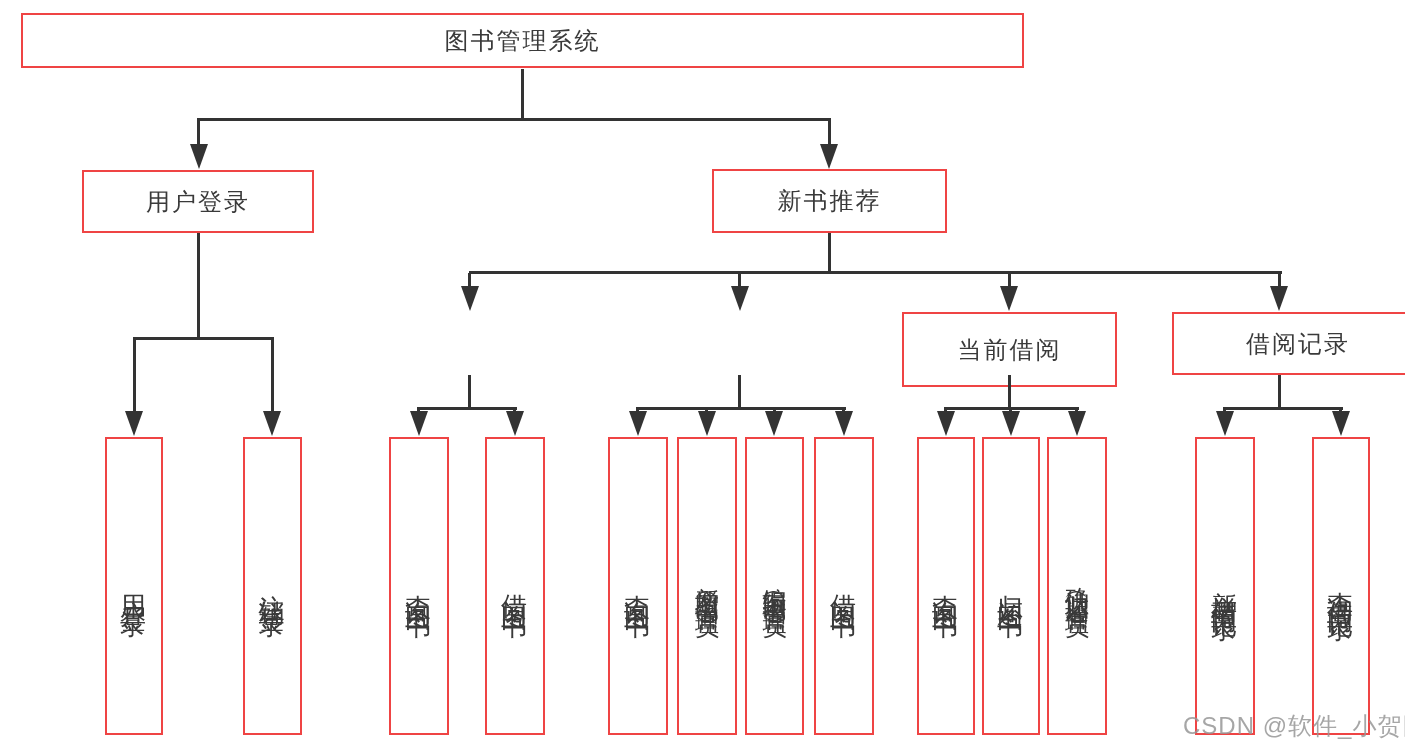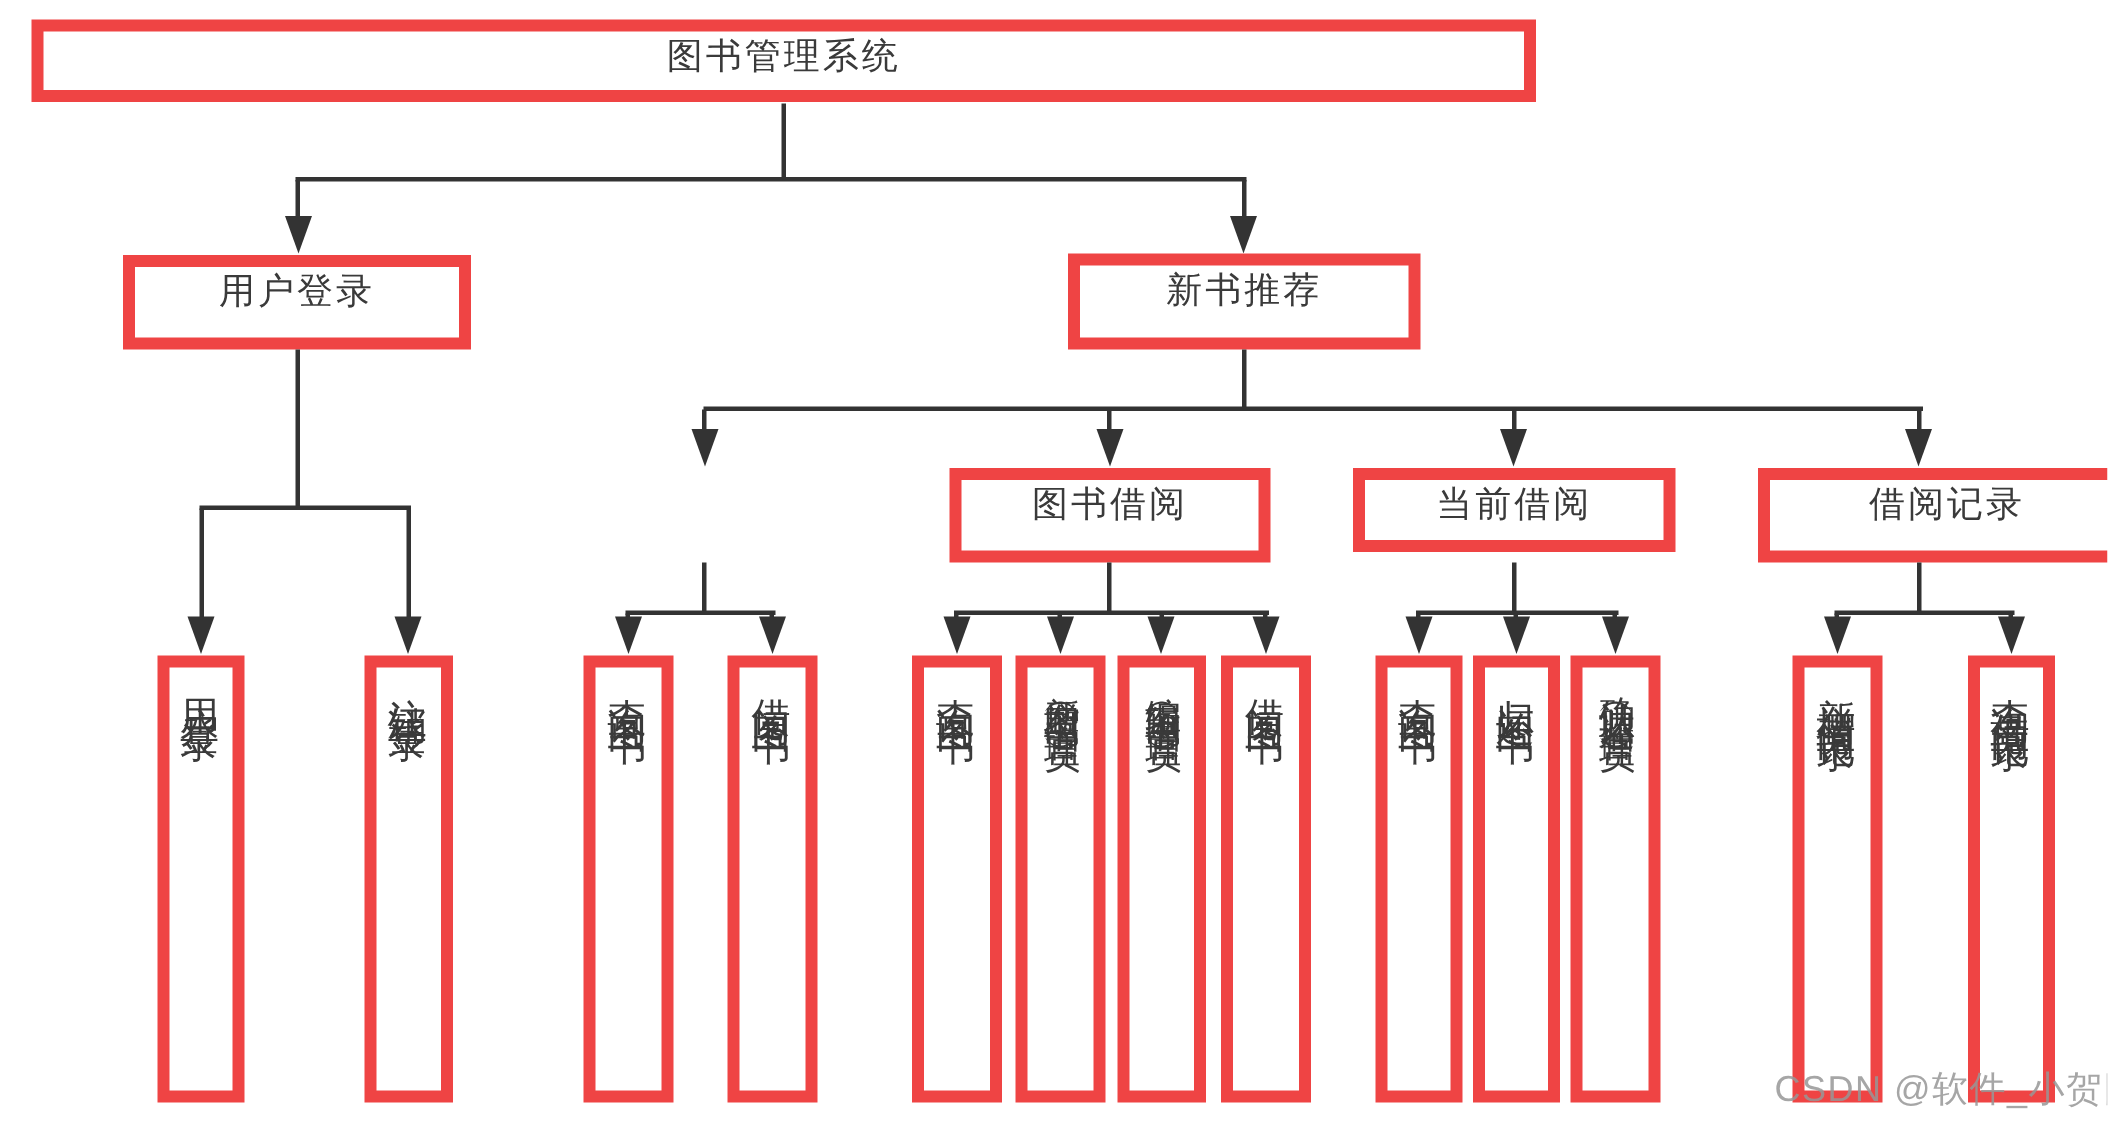--- a/index.html
+++ b/index.html
@@ -1,22 +1,22 @@
 <!DOCTYPE html>
 <html><head>
 <meta charset="utf-8">
 <style>
   html,body{margin:0;padding:0;background:#ffffff;}
   .canvas{
     position:relative;width:1405px;height:747px;background:#ffffff;
     font-family:"Liberation Sans","DejaVu Sans",sans-serif;overflow:hidden;
   }
   .box{
-    position:absolute;box-sizing:border-box;border:8px solid #ef4444;background:#ffffff;
-    display:flex;justify-content:center;
+    position:absolute;box-sizing:border-box;border:2px solid #ef4444;background:#ffffff;
+    display:flex;align-items:center;justify-content:center;
   }
   .hlabel{
     color:#3a3a3a;font-size:24px;letter-spacing:2px;white-space:nowrap;
   }
   .leaf .vlabel{
     writing-mode:vertical-rl;color:#3a3a3a;font-size:26px;letter-spacing:6px;white-space:nowrap;
   }
   .leaf.len6 .vlabel{letter-spacing:5px;}
   .leaf.len9 .vlabel{font-size:24px;letter-spacing:4px;}
   .vl{position:absolute;width:3px;background:#333333;}
@@ -65,24 +65,21 @@
   <div class="hl" style="left:469px;top:271px;width:813px"></div>
   <div class="vl" style="left:468px;top:273px;height:16px"></div>
   <div class="arr" style="left:461px;top:286px"></div>
   <div class="vl" style="left:738px;top:273px;height:16px"></div>
   <div class="arr" style="left:731px;top:286px"></div>
   <div class="vl" style="left:1008px;top:273px;height:16px"></div>
   <div class="arr" style="left:1000px;top:286px"></div>
   <div class="vl" style="left:1278px;top:273px;height:16px"></div>
   <div class="arr" style="left:1270px;top:286px"></div>
 
-  <div class="box" style="left:633px;top:312px;width:214px;height:63px">
-    <span class="hlabel">图书借阅</span>
-  </div>
-  <div class="box" style="left:902px;top:312px;width:215px;height:56px">
+  <div class="box" style="left:902px;top:312px;width:215px;height:75px">
     <span class="hlabel">当前借阅</span>
   </div>
   <div class="box" style="left:1172px;top:312px;width:252px;height:63px">
     <span class="hlabel">借阅记录</span>
   </div>
 
   <div class="vl" style="left:468px;top:375px;height:34px"></div>
   <div class="hl" style="left:417px;top:407px;width:100px"></div>
   <div class="vl" style="left:417px;top:409px;height:8px"></div>
   <div class="arr" style="left:410px;top:411px"></div>

